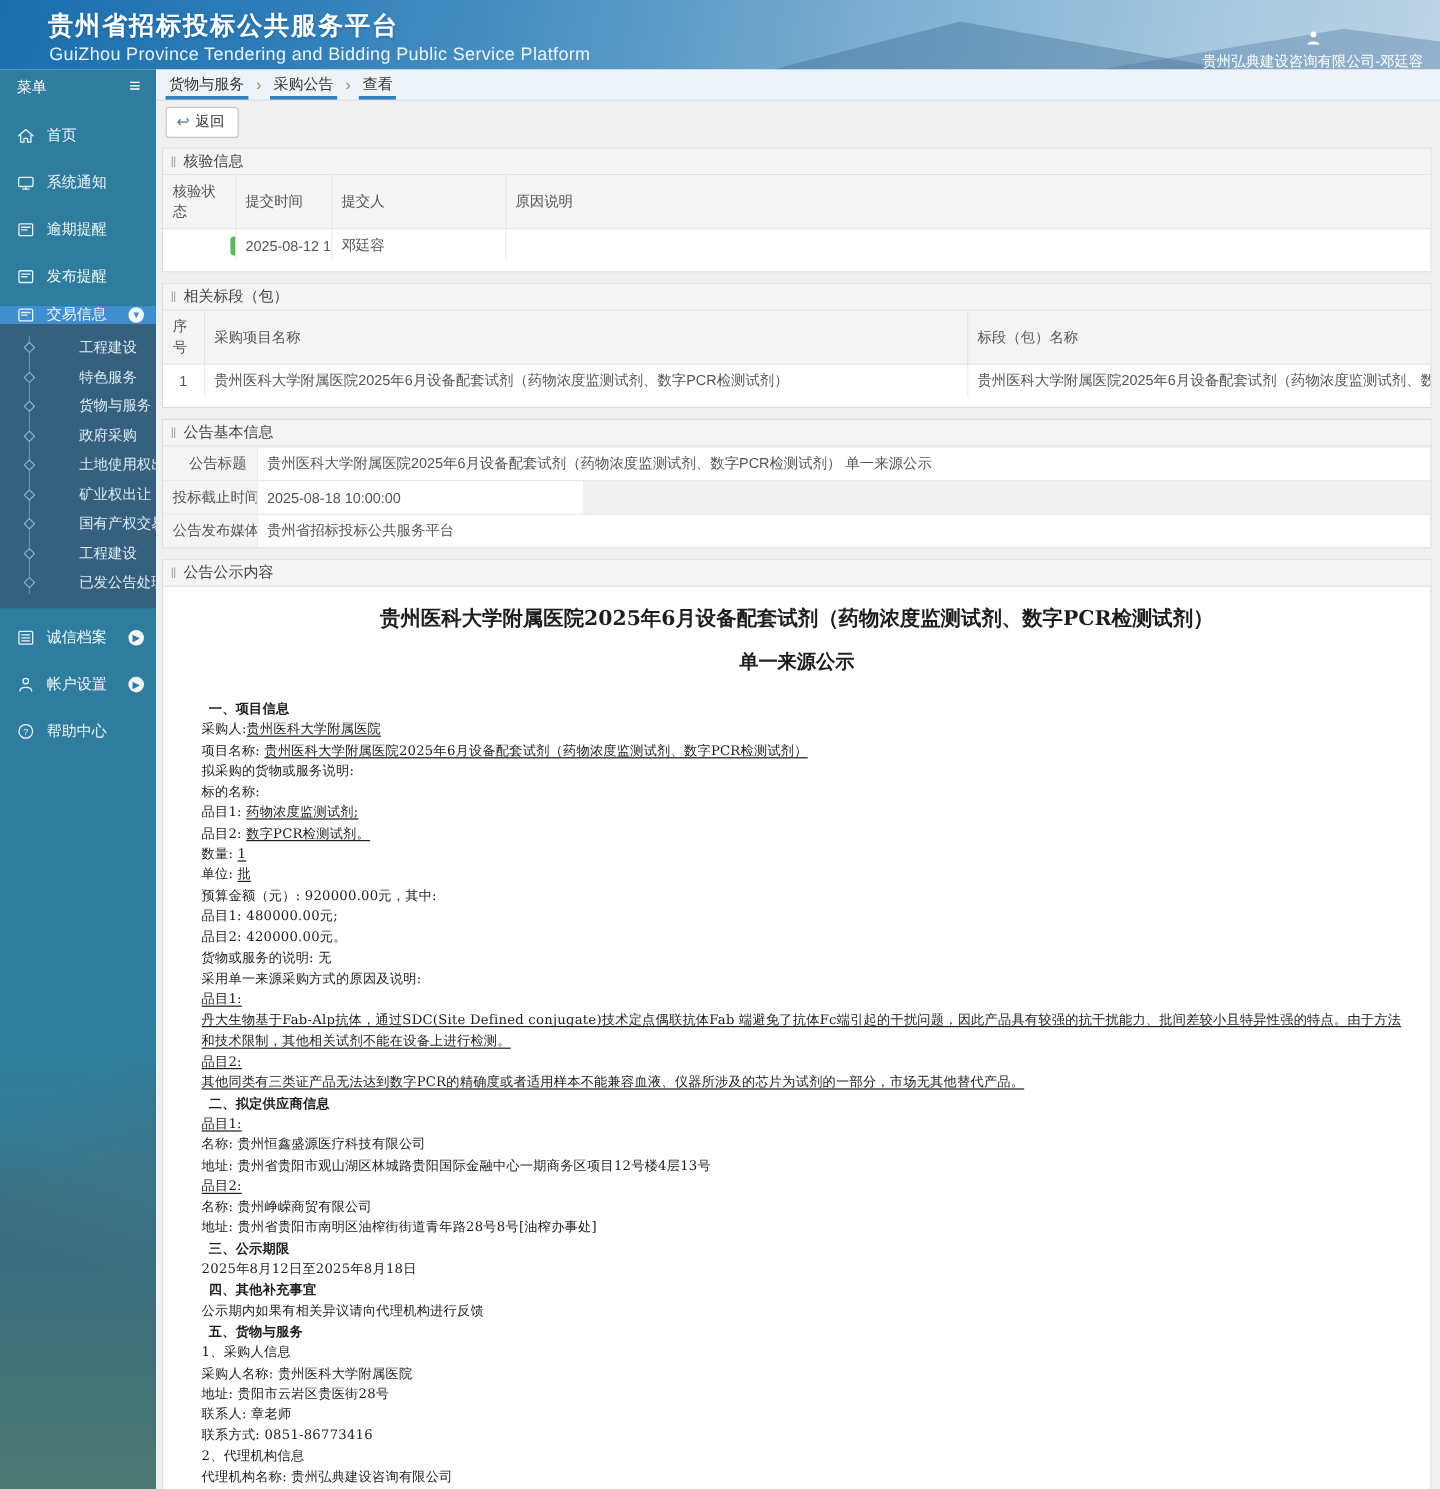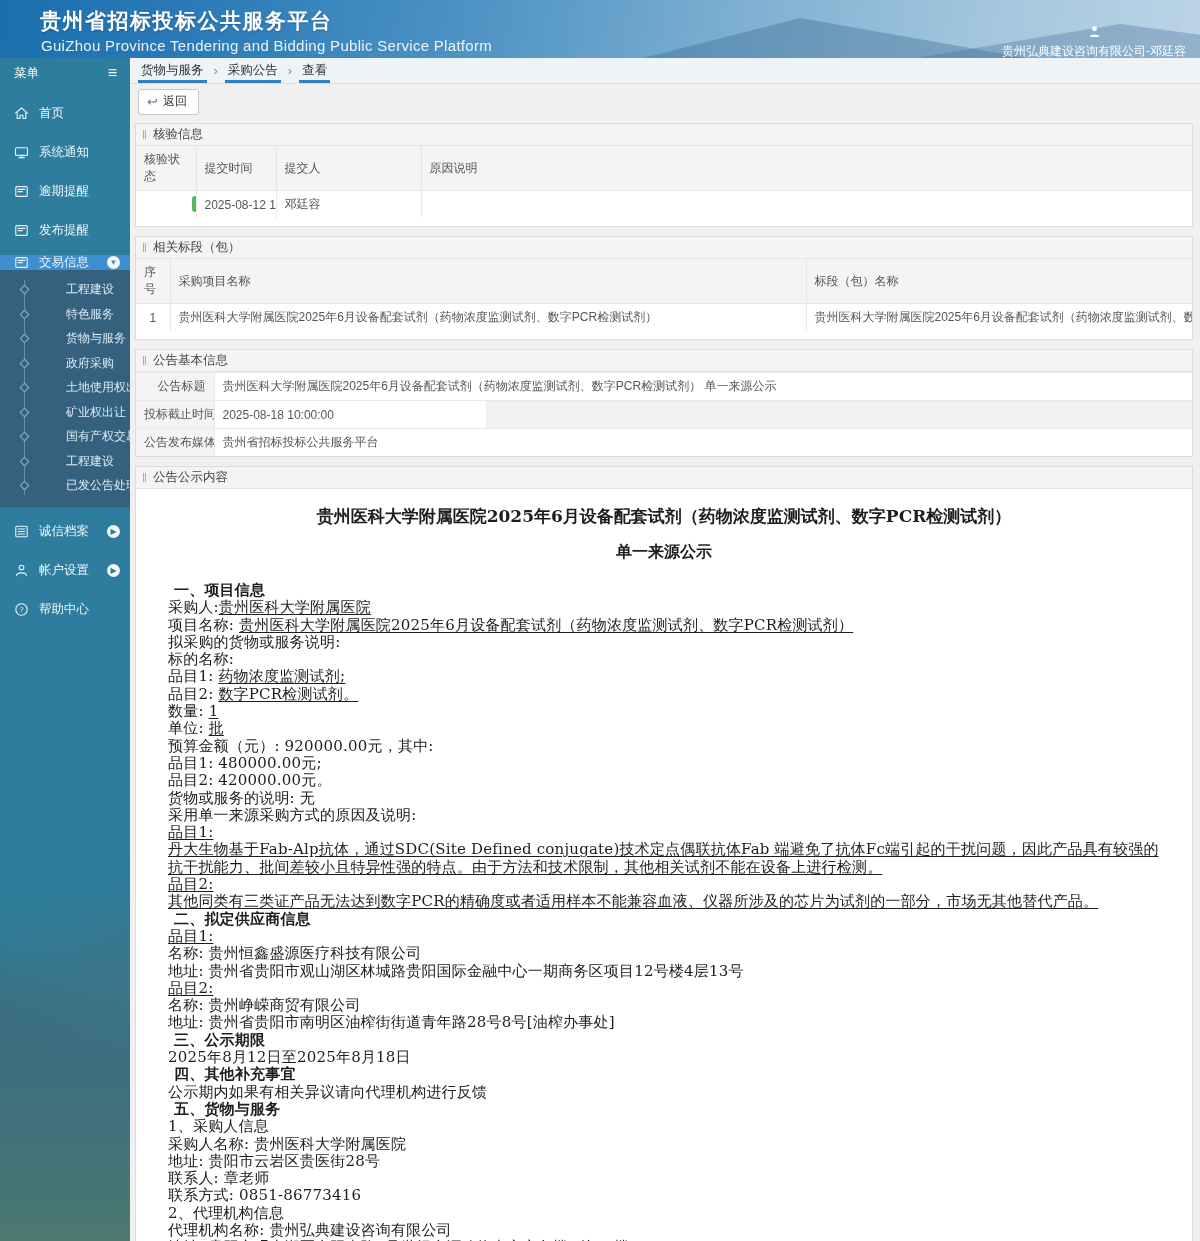--- a/index.html
+++ b/index.html
@@ -78,21 +78,21 @@
   .pad-strip { height:8px; background:#fff; }
   .badge-pass { background:var(--green,#5cb85c); color:#fff; font-size:11px; padding:2px 8px; border-radius:3px;margin-left:48px; }
 
   .basic-table td.label { background:#f4f4f4; text-align:right; color:#555; }
   .basic-table td.filler { background:#f1f1f1; }
 
   
   .doc { padding:12px 22px 4px; font-family:"DejaVu Serif","Liberation Serif",serif; color:#1d1d1d; }
   .doc-title { text-align:center; font-size:17px; font-weight:bold; line-height:25px; margin-top:3px; }
   .doc-title2 { text-align:center; font-size:16px; font-weight:bold; margin:13px 0 19px; }
-  .doc-line { font-size:15px; line-height:17.3px; padding-left:10px; letter-spacing:.2px; }
+  .doc-line { font-size:11px; line-height:17.3px; padding-left:10px; letter-spacing:.2px; }
   .doc-line.b { font-weight:bold; padding-left:16px; }
   .doc-line .und { text-decoration:underline; text-underline-offset:2px; }
 </style>
 </head>
 <body>
 
 <div class="app-header">
   <span class="mt1"></span>
   <span class="mt2"></span>
   <div class="hd-title">贵州省招标投标公共服务平台</div>

